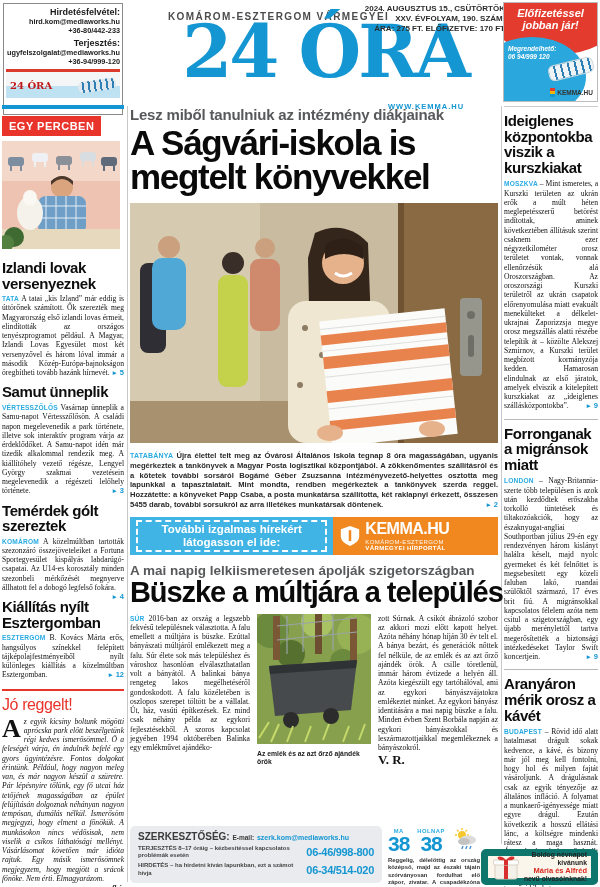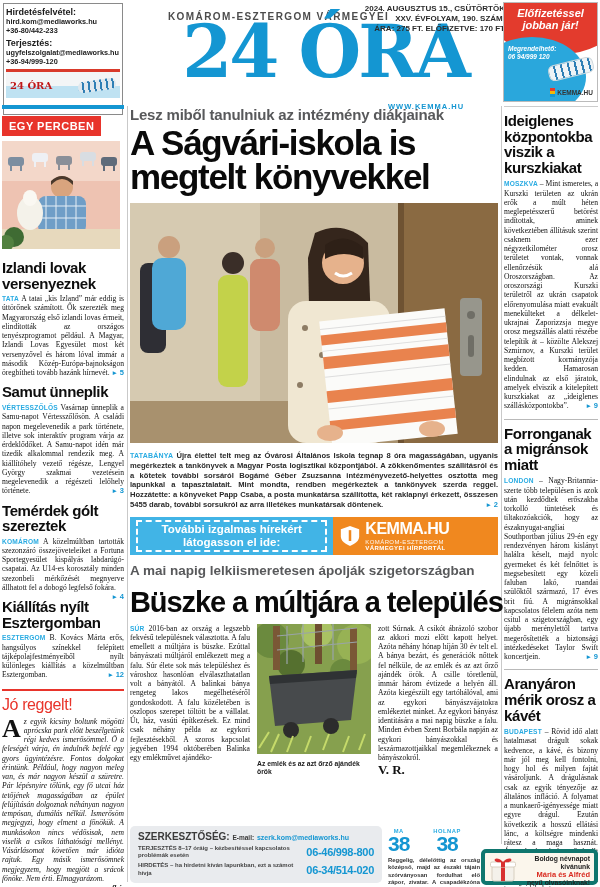--- a/index.html
+++ b/index.html
@@ -1,20 +1,20 @@
 <!DOCTYPE html>
 <html><head>
 <meta charset="utf-8">
 <style>
   html,body{margin:0;padding:0;background:#e8e8e8;}
   #page{position:relative;width:600px;height:887px;background:#fff;margin:0 auto;
         font-family:"Liberation Sans",sans-serif;overflow:hidden;color:#1a1a1a;}
   
   .adbox{position:absolute;left:3px;top:3px;width:120px;height:112px;border:1px solid #8a8a8a;
-         text-align:left;padding:3px 2px;box-sizing:border-box;}
+         text-align:right;padding:3px 2px;box-sizing:border-box;}
   .adbox .t{font-weight:bold;font-size:9px;}
   .adbox .v{font-weight:bold;font-size:7.3px;color:#222;}
   .adbox .mini{position:relative;margin-top:3px;height:26px;background:linear-gradient(180deg,#f3f5f6 55%,#bfe2f2 55%);
                border-top:3px solid #d93a2b;display:flex;align-items:center;justify-content:space-between;padding:0 4px;}
   .adbox .mini .l24{font-family:"DejaVu Serif",serif;font-weight:bold;font-size:10px;color:#c01818;}
   .adbox .mini .roll{width:38px;height:11px;border-radius:5px;background:repeating-linear-gradient(90deg,#dfe8ee 0 4px,#2f7fb5 4px 6px);transform:rotate(-8deg);}
   .region{position:absolute;left:168px;top:11px;font-size:10px;font-weight:bold;color:#4c4c4c;letter-spacing:1.4px;}
   .biglogo{position:absolute;left:150px;top:14px;width:350px;text-align:center;
            font-family:"DejaVu Serif",serif;font-weight:bold;font-size:72px;line-height:1.05;
            color:#1496d2;letter-spacing:-3px;}
@@ -58,45 +58,45 @@
   .promo{display:flex;height:38px;margin:8px 0 8px;}
   .promo-left{flex:1.35;background:#41b4e6;display:flex;align-items:center;justify-content:center;}
   .promo-left .inner{border:2px dashed #fff;width:92%;height:74%;display:flex;flex-direction:column;
                      align-items:center;justify-content:center;color:#fff;font-weight:bold;font-size:11.5px;line-height:1.15;}
   .promo-right{flex:1;background:#f0881f;display:flex;align-items:center;gap:5px;padding:0 7px;}
   .promo-right .kt{color:#fff;line-height:1;}
   .promo-right .kt .b{font-weight:bold;font-size:16px;letter-spacing:-.5px;}
   .promo-right .kt .s1{font-size:6px;opacity:.92;margin-top:2px;letter-spacing:.4px;}
   .promo-right .kt .s2{font-size:6px;font-weight:bold;letter-spacing:.4px;}
   .kicker2{color:#58595b;font-weight:bold;font-size:13.5px;}
-  .h2{font-size:29px;font-weight:bold;color:#0a0a0a;line-height:.97;letter-spacing:-1.1px;margin:10px 0 7px;white-space:nowrap;}
+  .h2{font-size:29px;font-weight:bold;color:#0a0a0a;line-height:.97;letter-spacing:-1.1px;margin:0 0 7px;white-space:nowrap;}
   .story2{display:flex;gap:7px;}
   .s2col{width:120px;}
   .s2mid{width:114px;}
   .s2cap{font-size:6.8px;font-weight:bold;margin-top:2px;line-height:1.2;}
   .byline{display:block;text-align:left;font-family:"Liberation Serif",serif;font-weight:bold;font-size:13px;}
   .contact{position:absolute;left:130px;top:826px;width:252px;height:57px;background:#e9ebee;border-radius:5px;
            padding:5px 8px;box-sizing:border-box;}
   .contact .r0{font-size:10px;font-weight:bold;color:#3a3a3a;}
   .contact .r0 .em{font-size:6.5px;} .contact .r0 a,.contact .r0 .mail{color:#1496d2;font-size:7px;font-weight:bold;}
   .contact .row{display:flex;justify-content:space-between;align-items:center;margin-top:3px;}
   .contact .row .txt{font-size:6px;font-weight:bold;color:#444;width:160px;line-height:1.2;}
   .contact .row .ph{font-size:11px;font-weight:bold;color:#1496d2;letter-spacing:-.3px;}
   .weather{position:absolute;left:388px;top:828px;width:92px;}
-  .wtop{display:flex;align-items:flex-start;gap:24px;}
+  .wtop{display:flex;align-items:flex-start;gap:8px;}
   .wcell{text-align:center;}
   .wlab{font-size:5.8px;font-weight:bold;color:#29abe2;letter-spacing:.5px;}
   .wtemp{font-size:21px;font-weight:bold;color:#1496d2;line-height:.95;letter-spacing:-1px;}
   .wtext{font-size:5.9px;font-weight:bold;color:#333;line-height:1.25;text-align:justify;margin-top:3px;}
   
   .rightcol{position:absolute;left:504px;top:106px;width:94px;border-top:1px solid #ccc;padding-top:4px;}
   .rart h3{font-size:15px;margin:2px 0 4px;}
   .rhr{border:0;border-top:1px solid #b9b9b9;margin:8px 0 6px;}
-  .nameday{position:absolute;left:481px;top:849px;width:117px;height:36px;background:#fbf6ec;border:4px solid #0f766e;
-           border-radius:5px;display:flex;align-items:flex-start;gap:3px;padding:2px 4px;box-sizing:border-box;}
+  .nameday{position:absolute;left:481px;top:849px;width:117px;height:36px;background:#fbf6ec;border:7px solid #0f766e;
+           border-radius:5px;display:flex;align-items:center;gap:3px;padding:2px 4px;box-sizing:border-box;}
   .ndtxt{flex:1;text-align:right;line-height:1.15;}
   .ndtxt .b{font-size:6.8px;font-weight:bold;color:#222;}
   .ndtxt .names{font-size:7.5px;font-weight:bold;color:#d92b20;}
 </style>
 </head>
 <body>
 
 <div id="page">
 
   <div class="adbox">

